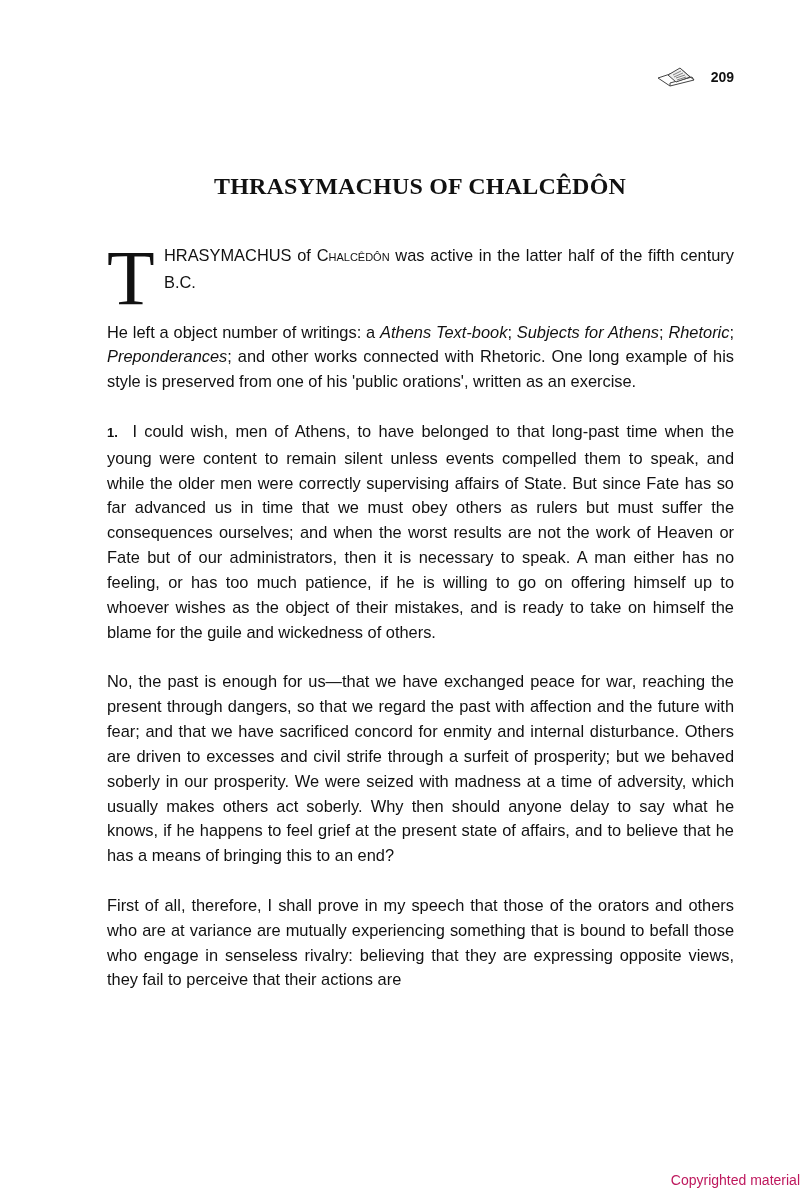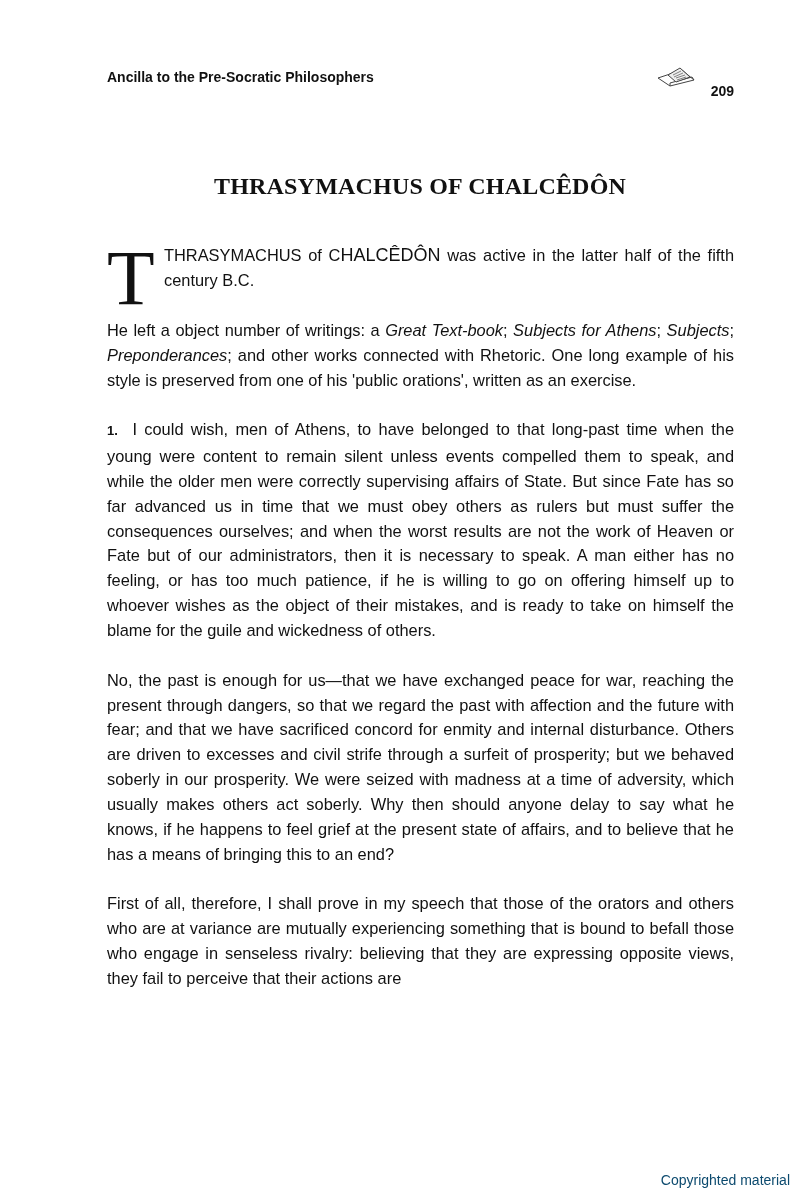--- a/index.html
+++ b/index.html
@@ -1,50 +1,49 @@
 <!DOCTYPE html>
 <html><head>
   <meta charset="utf-8">
   <style>
     html, body { margin: 0; padding: 0; }
     body { width: 800px; height: 1200px; background: #ffffff; position: relative; overflow: hidden; color: #111; }
     .header { position: absolute; left: 107px; top: 66px; width: 627px; height: 24px; font-family: "Liberation Sans", sans-serif; font-weight: bold; font-size: 14px; }
     .header .running-title { position: absolute; left: 0; top: 3px; }
-    .header .page-number { position: absolute; right: 0; top: 17px; }
+    .header .page-number { position: absolute; right: 0; top: 3px; }
     .header .book-icon { position: absolute; right: 38px; top: 0px; width: 40px; height: 22px; }
     .chapter-title { position: absolute; left: 0; width: 840px; top: 157px; text-align: center; font-family: "Liberation Serif", serif; font-weight: bold; font-size: 24px; letter-spacing: 0.2px; }
     .body-text { position: absolute; left: 107px; top: 243px; width: 627px; font-family: "Liberation Sans", sans-serif; font-size: 16.4px; line-height: 24.85px; }
     .body-text p { margin: 0 0 24.85px 0; text-align: justify; }
     .first-para { position: relative; padding-left: 57px; min-height: 50px; }
     .dropcap { position: absolute; left: 0; top: 4px; font-family: "Liberation Serif", serif; font-size: 78px; line-height: 62px; }
-    .sc { font-size: 18px; }
+    .sc { font-size: 11px; }
     .secnum { font-weight: bold; font-size: 13px; }
-    .copyright { position: absolute; right: 10px; bottom: 12px; font-family: "Liberation Sans", sans-serif; font-size: 14px; color: #0c4a6e; }
+    .copyright { position: absolute; right: 0; bottom: 12px; font-family: "Liberation Sans", sans-serif; font-size: 14px; color: #be185d; }
   </style>
 </head>
 <body>
 
 <div class="header">
-  <span class="running-title">Ancilla to the Pre-Socratic Philosophers</span>
   <span class="book-icon">
     <svg width="40" height="22" viewBox="0 0 40 22">
       <path d="M2 12 L14 20 L38 14 L26 4 Z" fill="#fff" stroke="#444" stroke-width="1"></path>
       <path d="M14 20 L14 17 L36 11 L38 14" fill="none" stroke="#444" stroke-width="1"></path>
       <path d="M12 9 L24 2 L34 11 L20 16 Z" fill="#eee" stroke="#444" stroke-width="1"></path>
       <path d="M17 9 L25 5 M18 11 L27 7 M20 12 L29 9 M21 14 L30 11" stroke="#666" stroke-width="0.8"></path>
     </svg>
   </span>
   <span class="page-number">209</span>
 </div>
 
 <h1 class="chapter-title">THRASYMACHUS OF CHALCÊDÔN</h1>
 
 <div class="body-text">
   <p class="first-para">
-    <span class="dropcap">T</span><span>THRASYMACHUS of </span><span>C</span><span class="sc">HALCÊDÔN</span><span> was active in the latter half of the fifth century B.C.</span>
+    <span class="dropcap">T</span><span>HRASYMACHUS of </span><span>C</span><span class="sc">HALCÊDÔN</span><span> was active in the latter half of the fifth century B.C.</span>
   </p>
-  <p><span>He left a object number of writings: a </span><i>Great Text-book</i><span>; </span><i>Subjects for Athens</i><span>; </span><i>Subjects</i><span>; </span><i>Preponderances</i><span>; and other works connected with Rhetoric. One long example of his style is preserved from one of his 'public orations', written as an exercise.</span></p>
+  <p><span>He left a object number of writings: a </span><i>Athens Text-book</i><span>; </span><i>Subjects for Athens</i><span>; </span><i>Rhetoric</i><span>; </span><i>Preponderances</i><span>; and other works connected with Rhetoric. One long example of his style is preserved from one of his 'public orations', written as an exercise.</span></p>
   <p><span class="secnum">1.</span>&nbsp; <span>I could wish, men of Athens, to have belonged to that long-past time when the young were content to remain silent unless events compelled them to speak, and while the older men were correctly supervising affairs of State. But since Fate has so far advanced us in time that we must obey others as rulers but must suffer the consequences ourselves; and when the worst results are not the work of Heaven or Fate but of our administrators, then it is necessary to speak. A man either has no feeling, or has too much patience, if he is willing to go on offering himself up to whoever wishes as the object of their mistakes, and is ready to take on himself the blame for the guile and wickedness of others.</span></p>
   <p>No, the past is enough for us—that we have exchanged peace for war, reaching the present through dangers, so that we regard the past with affection and the future with fear; and that we have sacrificed concord for enmity and internal disturbance. Others are driven to excesses and civil strife through a surfeit of prosperity; but we behaved soberly in our prosperity. We were seized with madness at a time of adversity, which usually makes others act soberly. Why then should anyone delay to say what he knows, if he happens to feel grief at the present state of affairs, and to believe that he has a means of bringing this to an end?</p>
   <p>First of all, therefore, I shall prove in my speech that those of the orators and others who are at variance are mutually experiencing something that is bound to befall those who engage in senseless rivalry: believing that they are expressing opposite views, they fail to perceive that their actions are</p>
 </div>
 
 <div class="copyright">Copyrighted material</div>
 
 </body></html>

